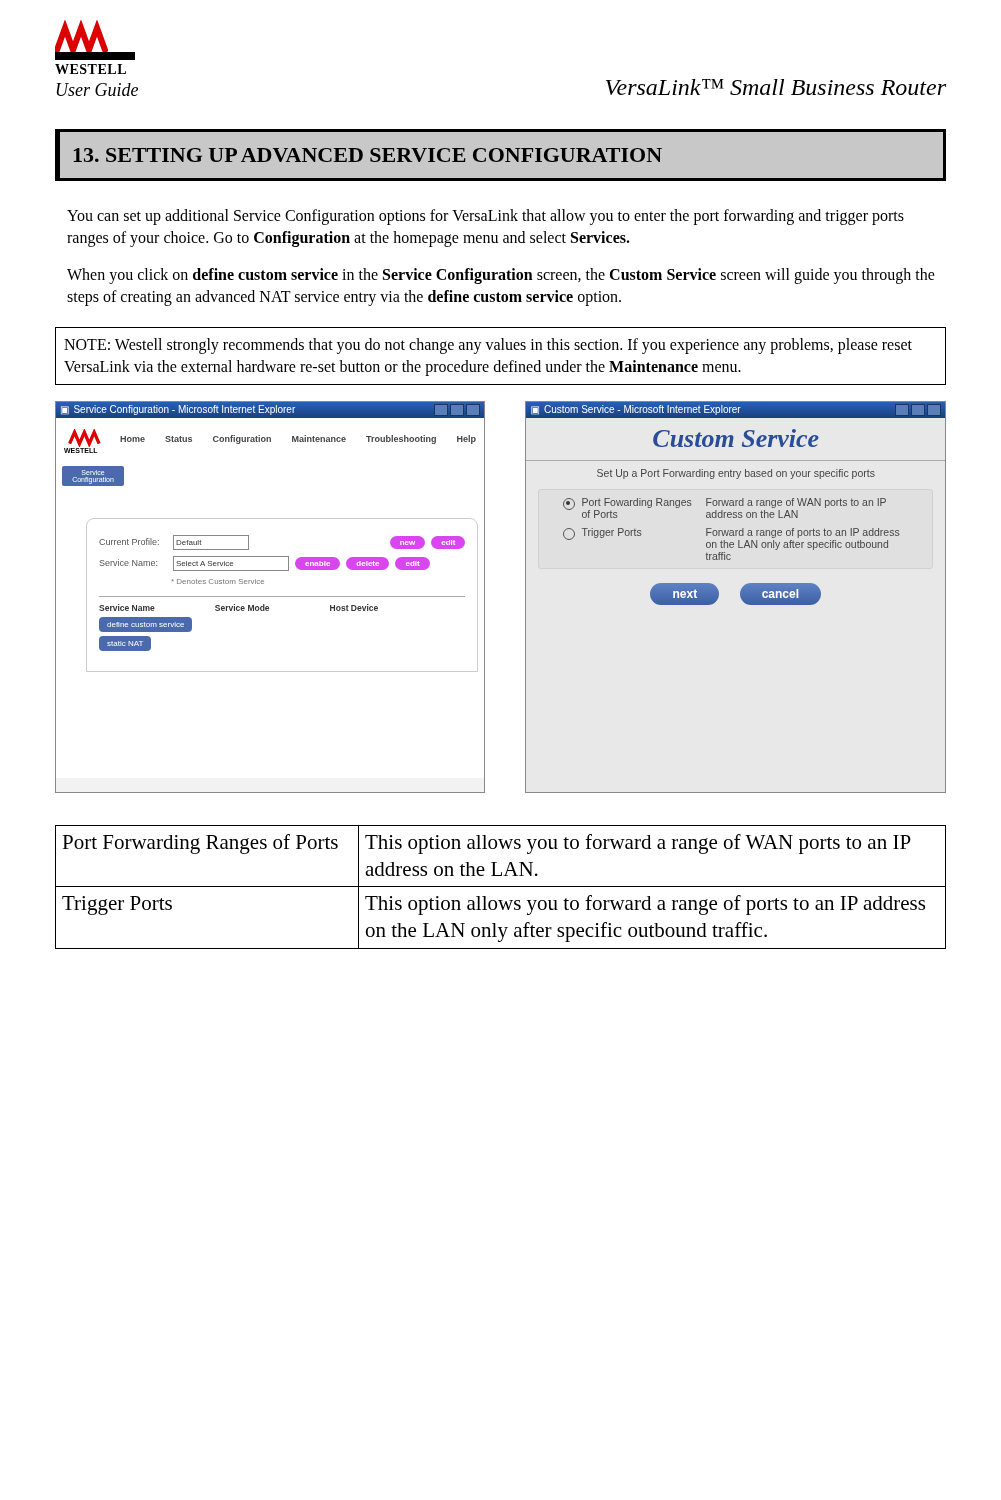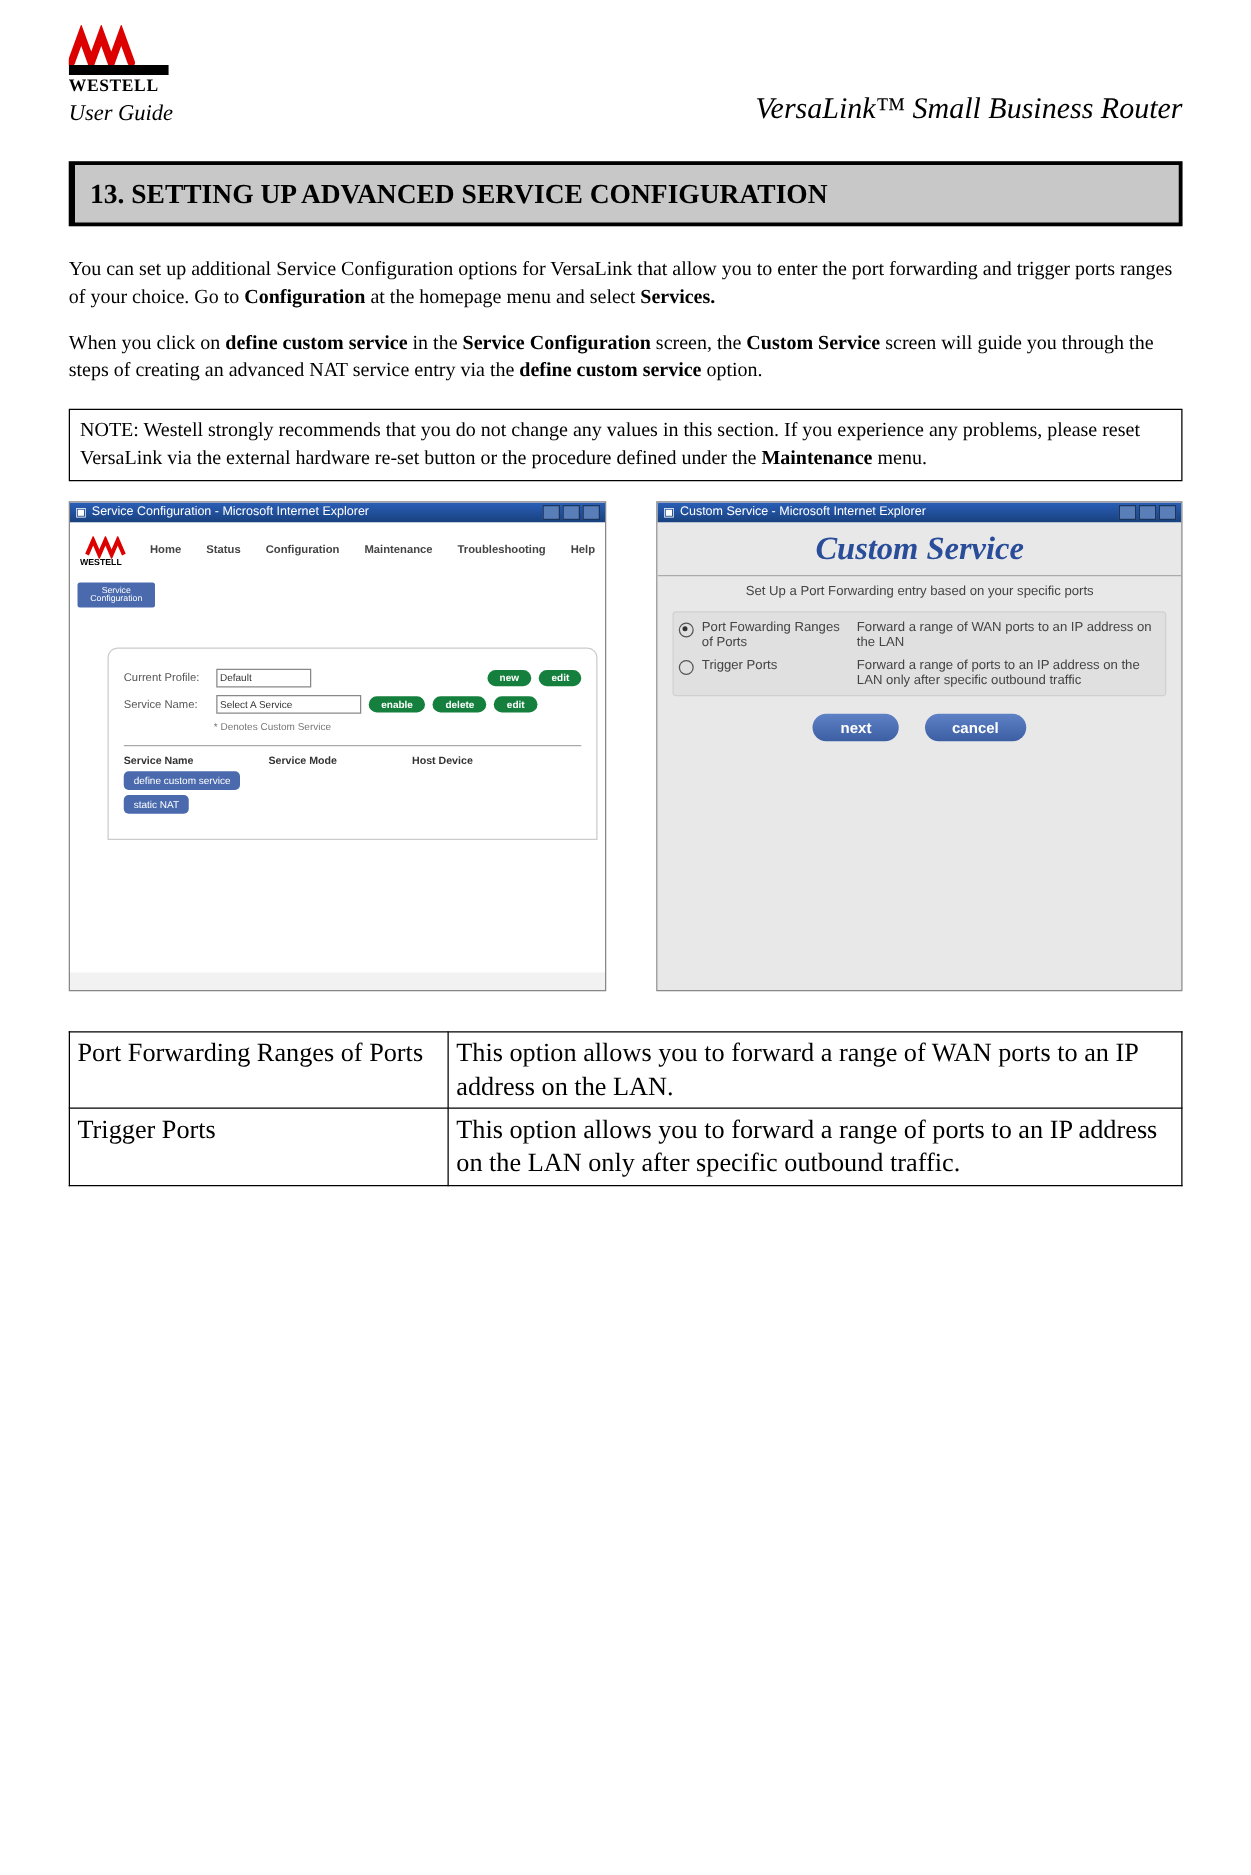--- a/index.html
+++ b/index.html
@@ -59,21 +59,21 @@
       border: 3px solid #000;
       border-left-width: 5px;
       padding: 10px 12px;
       font-weight: bold;
       font-size: 22px;
     }
     .body-text {
       margin-top: 24px;
       line-height: 1.35;
     }
-    .body-text p { margin: 0 0 16px 0; }
+    .body-text p { margin: 0 0 16px 12px; }
     b { font-weight: bold; }
     .note-box {
       border: 1px solid #000;
       padding: 6px 8px;
       line-height: 1.35;
       margin-top: 4px;
     }
     .screenshots {
       display: flex;
       gap: 40px;
@@ -170,21 +170,21 @@
     .wa-select {
       border: 1px solid #888;
       height: 13px;
       background: #fff;
       padding: 0 2px;
       font-size: 8px;
       display: flex;
       align-items: center;
     }
     .wa-pill {
-      background: #15803d;
+      background: #d946ef;
       color: #fff;
       border-radius: 8px;
       padding: 2px 10px;
       font-size: 8px;
       font-weight: bold;
     }
     .wa-divider { border-top: 1px solid #aaa; margin: 10px 0 6px 0; }
     .wa-columns { display: flex; gap: 60px; font-weight: bold; font-size: 8.5px; }
     .wa-bigbtn {
       background: #4a6aad; color: #fff; border-radius: 4px;
@@ -205,21 +205,21 @@
       text-align: center;
       font-family: "Times New Roman", serif;
       margin: -2px 0 6px 0;
     }
     .cs-hr { border-top: 1px solid #aaa; margin: 0 -12px 6px -12px; }
     .cs-sub { text-align: center; font-size: 10.5px; margin-bottom: 10px; }
     .cs-options {
       background: #e0e0e0;
       border: 1px solid #d0d0d0;
       border-radius: 3px;
-      padding: 6px 4px;
+      padding: 6px 24px;
       display: grid;
       grid-template-columns: 14px 120px auto;
       row-gap: 6px;
       column-gap: 4px;
       font-size: 10.5px;
       align-items: start;
     }
     .radio { width:10px; height:10px; border:1px solid #555; border-radius:50%; position:relative; margin-top:2px; }
     .radio.checked::after{content:"";position:absolute;left:2px;top:2px;width:4px;height:4px;background:#333;border-radius:50%;}
     .cs-buttons { text-align: center; margin-top: 14px; }

